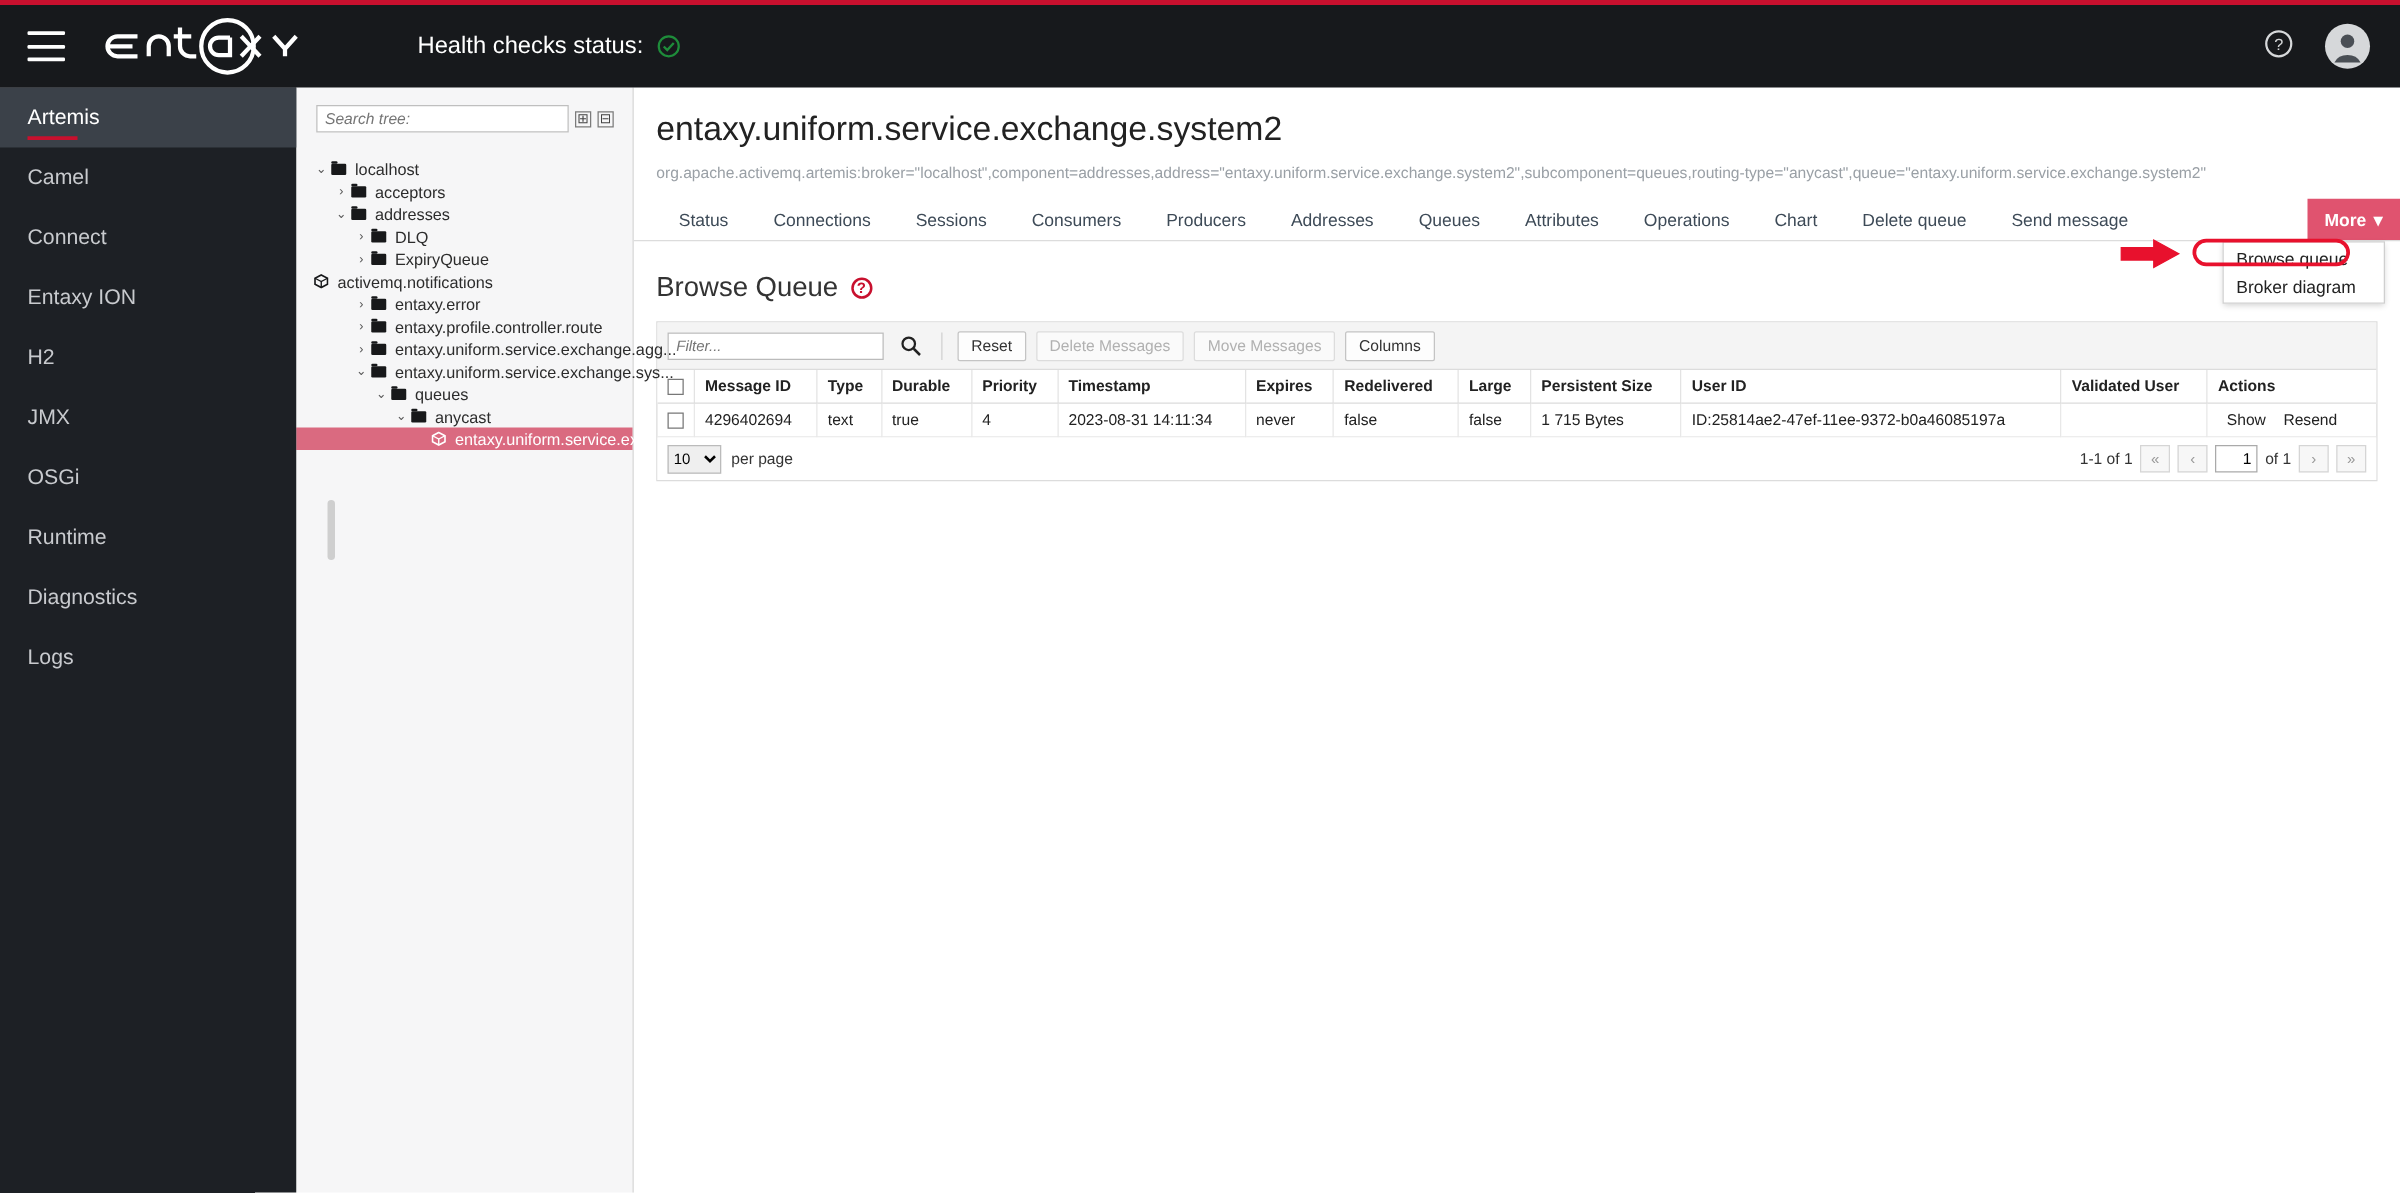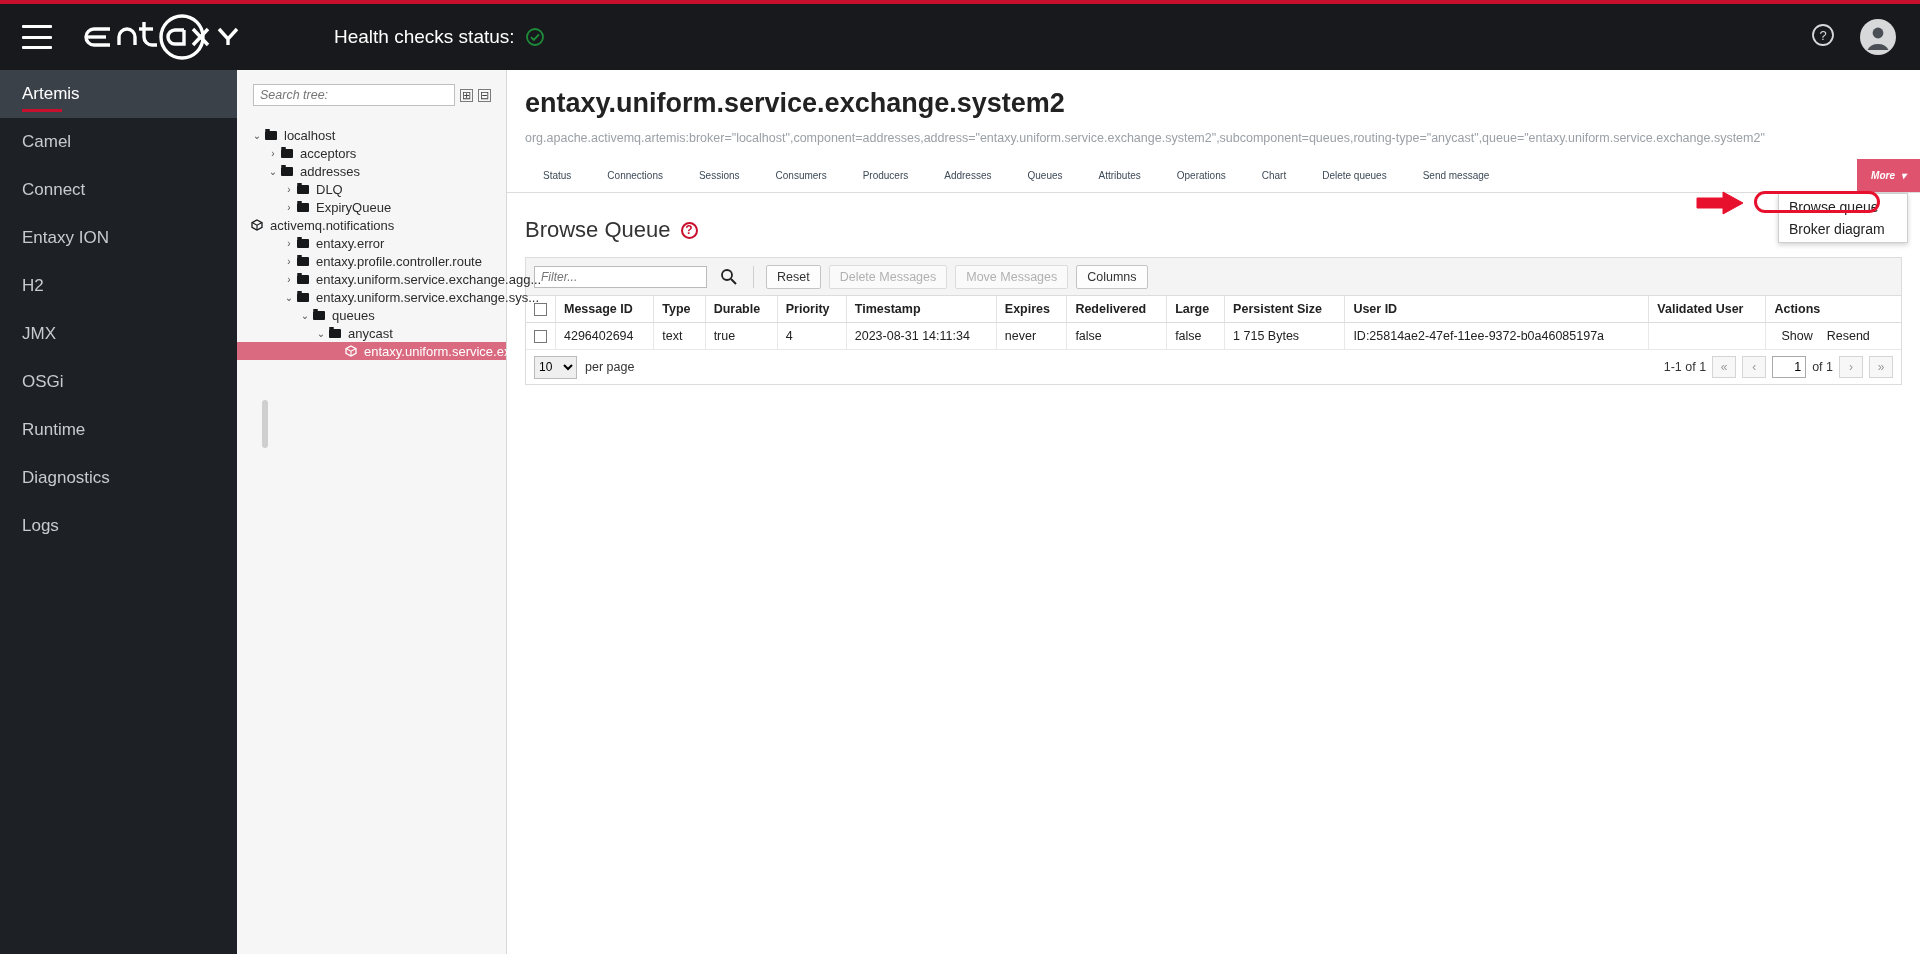--- a/index.html
+++ b/index.html
@@ -58,25 +58,25 @@
   .tree-row.selected { background: #da6a80; color: #fff; }
   .caret { width: 12px; font-size: 10px; color: #555; flex: 0 0 12px; text-align: center; }
   .tree-row.selected .caret { color: #fff; }
   .ic { flex: 0 0 16px; display: inline-flex; align-items: center; justify-content: center; margin-right: 5px; }
   .folder { width: 12px; height: 9px; background: #17181a; border-radius: 1px; position: relative; }
   .folder:before { content: ""; position: absolute; top: -2px; left: 0; width: 5px; height: 2px; background: #17181a; border-radius: 1px; }
   .chevron-right-end { margin-left: auto; margin-right: 8px; font-size: 11px; }
 
   
   #main { position: absolute; top: 70px; left: 507px; width: 1413px; height: 884px; background: #fff; z-index: 20; }
-  #page-title { font-size: 27px; color: #222; font-weight: bold; margin: 18px 0 0 18px; }
+  #page-title { font-size: 27px; color: #222; font-weight: normal; margin: 18px 0 0 18px; }
   #objectname { font-size: 12.5px; color: #9aa0a6; margin: 12px 0 0 18px; white-space: nowrap; }
 
   #tabbar { margin-top: 14px; height: 34px; border-bottom: 1px solid #dcdcdc; display: flex; align-items: stretch; padding-left: 18px; position: relative; }
-  .tab { padding: 0 18px; display: flex; align-items: center; font-size: 10px; color: #3d4a57; cursor: pointer; white-space: nowrap; }
+  .tab { padding: 0 18px; display: flex; align-items: center; font-size: 14px; color: #3d4a57; cursor: pointer; white-space: nowrap; }
   .tab.more { background: #e0536f; color: #fff; font-weight: bold; padding: 0 14px; gap: 6px; }
 
   #dropdown {
     position: absolute; top: 34px; right: 12px; width: 130px; background: #fff;
     border: 1px solid #cfcfcf; box-shadow: 0 2px 5px rgba(0,0,0,.18); z-index: 25; padding: 2px 0;
   }
   .dd-item { font-size: 14px; color: #222; padding: 3px 10px; cursor: pointer; white-space: nowrap; }
 
   #annot-circle { position: absolute; top: 191px; right: 40px; width: 126px; height: 22px;
     border: 3px solid #e8112d; border-radius: 12px; z-index: 26; pointer-events: none; }
@@ -326,24 +326,24 @@
         <div class="tab">Status</div>
         <div class="tab">Connections</div>
         <div class="tab">Sessions</div>
         <div class="tab">Consumers</div>
         <div class="tab">Producers</div>
         <div class="tab">Addresses</div>
         <div class="tab">Queues</div>
         <div class="tab">Attributes</div>
         <div class="tab">Operations</div>
         <div class="tab">Chart</div>
-        <div class="tab">Delete queues</div>
+        <div class="tab">Delete queue</div>
         <div class="tab">Send message</div>
       </div>
-    <div class="tab more" id="more-tab" style="margin-left:auto;font-style:italic;">
+    <div class="tab more" id="more-tab" style="margin-left:auto;">
       <span>More</span>
       <span>▾</span>
     </div>
     <div id="dropdown">
         <div class="dd-item">Browse queue</div>
         <div class="dd-item">Broker diagram</div>
       </div>
   </div>
 
   <div id="browse-head">

